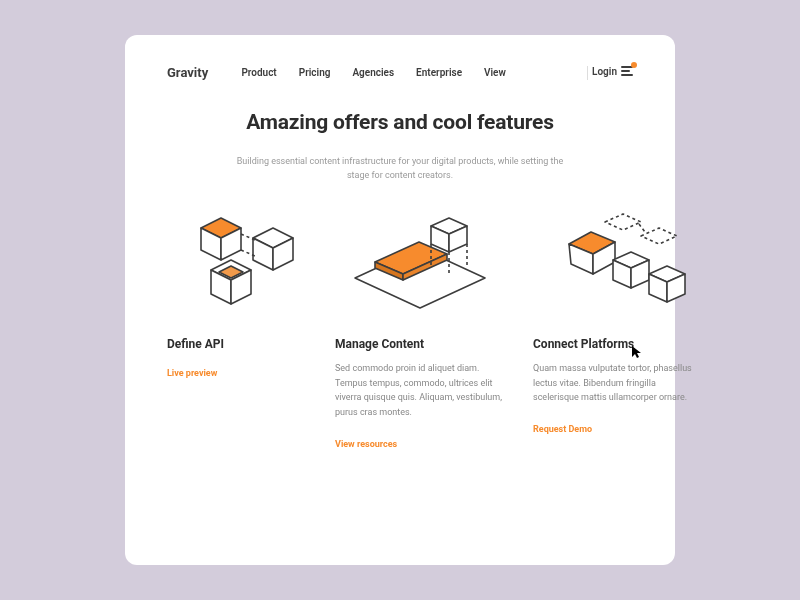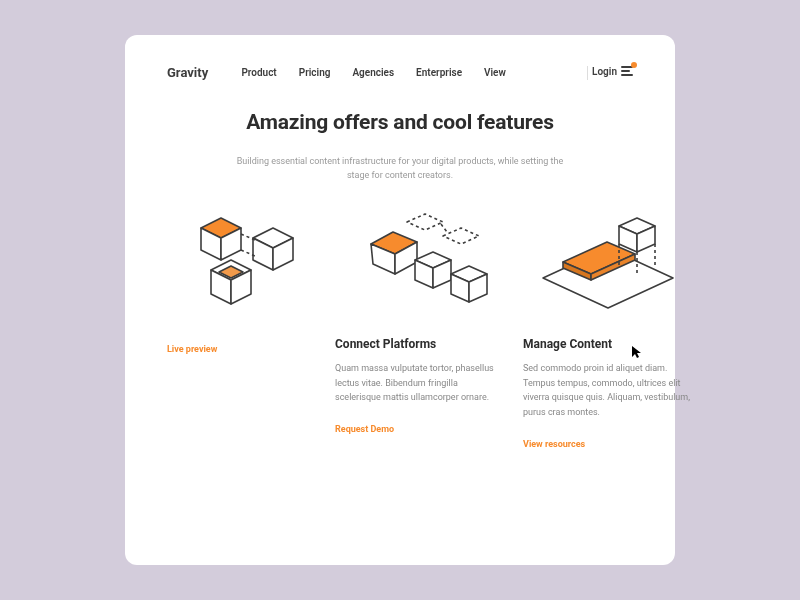--- a/index.html
+++ b/index.html
@@ -94,21 +94,48 @@
             <line x1="74" y1="26" x2="88" y2="32" stroke-dasharray="3 3"></line>
             <line x1="74" y1="42" x2="88" y2="48" stroke-dasharray="3 3"></line>
 
             <polygon points="44,62 64,52 84,62 64,72" fill="#fff"></polygon>
             <polygon points="44,62 44,86 64,96 64,72" fill="#fff"></polygon>
             <polygon points="84,62 84,86 64,96 64,72" fill="#fff"></polygon>
             <polygon points="52,64 64,58 76,64 64,70" fill="#f29a4a"></polygon>
           </g>
         </svg>
       </div>
+      <h3>Define API</h3>
       <a href="#" class="cta">Live preview</a>
+    </div>
+
+    <div class="feature">
+      <div class="illus">
+        <svg width="170" height="110" viewBox="0 0 170 110">
+          <g stroke="#3d3d3d" stroke-width="1.6" fill="none" stroke-linejoin="round">
+
+            <polygon points="20,70 85,40 150,70 85,100" fill="#fff"></polygon>
+
+            <polygon points="40,54 84,34 112,46 68,66" fill="#f78b2d"></polygon>
+            <polygon points="40,54 40,60 68,72 68,66" fill="#d6761f"></polygon>
+            <polygon points="112,46 112,52 68,72 68,66" fill="#e8832a"></polygon>
+
+            <polygon points="96,18 114,10 132,18 114,26" fill="#fff"></polygon>
+            <polygon points="96,18 96,36 114,44 114,26" fill="#fff"></polygon>
+            <polygon points="132,18 132,36 114,44 114,26" fill="#fff"></polygon>
+
+            <line x1="96" y1="36" x2="96" y2="58" stroke-dasharray="3 3"></line>
+            <line x1="132" y1="36" x2="132" y2="58" stroke-dasharray="3 3"></line>
+            <line x1="114" y1="44" x2="114" y2="66" stroke-dasharray="3 3"></line>
+          </g>
+        </svg>
+      </div>
+      <h3>Manage Content</h3>
+      <p>Sed commodo proin id aliquet diam. Tempus tempus, commodo, ultrices elit viverra quisque quis. Aliquam, vestibulum, purus cras montes.</p>
+      <a href="#" class="cta">View resources</a>
     </div>
 
     <div class="feature">
       <div class="illus">
         <svg width="160" height="110" viewBox="0 0 160 110">
           <g stroke="#3d3d3d" stroke-width="1.6" fill="none" stroke-linejoin="round">
 
             <polygon points="72,14 90,6 108,14 90,22" stroke-dasharray="3 3"></polygon>
             <polygon points="108,28 126,20 144,28 126,36" stroke-dasharray="3 3"></polygon>
             <line x1="106" y1="16" x2="112" y2="24" stroke-dasharray="3 3"></line>
@@ -124,46 +151,20 @@
             <polygon points="116,66 116,86 134,94 134,74" fill="#fff"></polygon>
             <polygon points="152,66 152,86 134,94 134,74" fill="#fff"></polygon>
           </g>
         </svg>
       </div>
       <h3>Connect Platforms</h3>
       <p>Quam massa vulputate tortor, phasellus lectus vitae. Bibendum fringilla scelerisque mattis ullamcorper ornare.</p>
       <a href="#" class="cta">Request Demo</a>
     </div>
 
-    <div class="feature">
-      <div class="illus">
-        <svg width="170" height="110" viewBox="0 0 170 110">
-          <g stroke="#3d3d3d" stroke-width="1.6" fill="none" stroke-linejoin="round">
-
-            <polygon points="20,70 85,40 150,70 85,100" fill="#fff"></polygon>
-
-            <polygon points="40,54 84,34 112,46 68,66" fill="#f78b2d"></polygon>
-            <polygon points="40,54 40,60 68,72 68,66" fill="#d6761f"></polygon>
-            <polygon points="112,46 112,52 68,72 68,66" fill="#e8832a"></polygon>
-
-            <polygon points="96,18 114,10 132,18 114,26" fill="#fff"></polygon>
-            <polygon points="96,18 96,36 114,44 114,26" fill="#fff"></polygon>
-            <polygon points="132,18 132,36 114,44 114,26" fill="#fff"></polygon>
-
-            <line x1="96" y1="36" x2="96" y2="58" stroke-dasharray="3 3"></line>
-            <line x1="132" y1="36" x2="132" y2="58" stroke-dasharray="3 3"></line>
-            <line x1="114" y1="44" x2="114" y2="66" stroke-dasharray="3 3"></line>
-          </g>
-        </svg>
-      </div>
-      <h3>Manage Content</h3>
-      <p>Sed commodo proin id aliquet diam. Tempus tempus, commodo, ultrices elit viverra quisque quis. Aliquam, vestibulum, purus cras montes.</p>
-      <a href="#" class="cta">View resources</a>
-    </div>
-
   </div>
 
   <div class="cursor">
     <svg width="12" height="14" viewBox="0 0 12 14">
         <path d="M1 1 L1 12 L4 9 L6 13 L8 12 L6 8 L10 8 Z" fill="#000"></path>
       </svg>
   </div>
 </div>
 
 </body></html>

